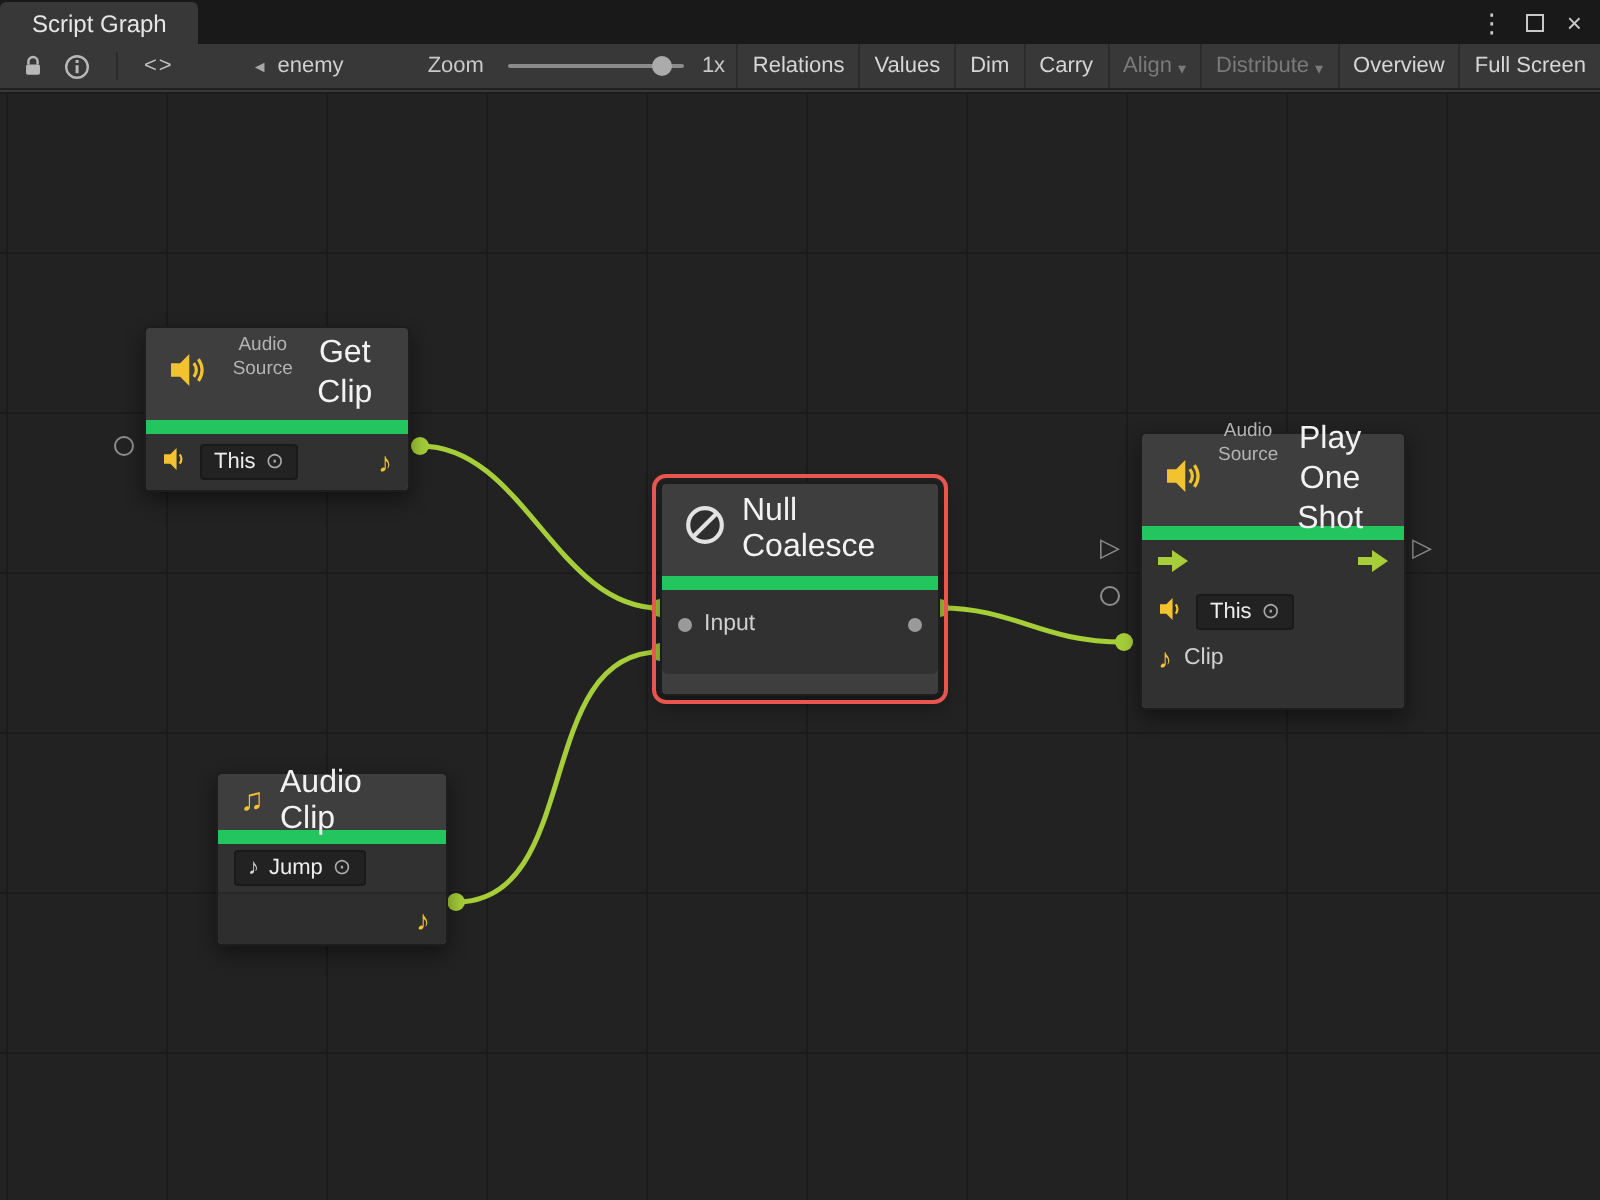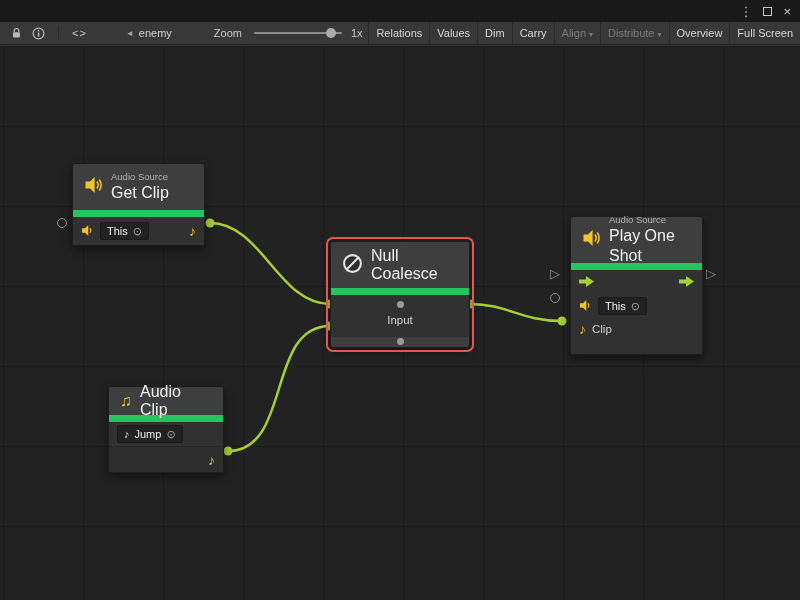--- a/index.html
+++ b/index.html
@@ -49,21 +49,21 @@
               linear-gradient(90deg, #1B1B1B 1px, transparent 1px);
             background-size:80px 80px; background-position:3px 0; }
   .wires { position:absolute; top:0; left:0; width:800px; height:554px;
            pointer-events:none; }
 
   
   .node { position:absolute; background:#3E3E3E; border:1px solid #1D1D1D;
           border-radius:3px; box-shadow:0 4px 10px rgba(0,0,0,.45); }
   .node.selected { outline:2px solid #E8564F; outline-offset:2px; }
   .node-header { display:flex; align-items:center; gap:8px; padding:0 11px; }
-  .hdr-text { display:flex; flex-direction:column; justify-content:center; line-height:1.25; }
+  .hdr-text { display:flex; justify-content:center; line-height:1.25;text-align:center; }
   .node-sub { font-size:9.5px; color:#B3B3B3; }
   .node-title { font-size:16px; color:#F2F2F2; }
   .node-body { background:#313131; border-top:7px solid #22c55e; border-radius:0 0 3px 3px; }
   .row { display:flex; align-items:center; gap:6px; padding:0 8px; }
   .spacer { flex:1; }
   .dropdown { background:#222222; border:1px solid #191919; border-radius:2px;
               color:#EDEDED; font-size:11px; display:inline-flex; align-items:center;
               gap:5px; padding:1px 6px; line-height:14px; }
   .picker { color:#A9A9A9; font-size:11px; }
   .note { color:#F2C230; font-size:14px; line-height:1; }
@@ -74,20 +74,23 @@
             border:1px solid #8E8E8E; }
   .tri { position:absolute; color:#8E8E8E; font-size:13px; line-height:14px; }
   .ctrl-row { justify-content:space-between; }
 </style>
 </head>
 <body>
 
 <div class="window">
 
   <div class="tabbar">
+    <div class="tab">
+      <span>Script Graph</span>
+    </div>
     <div class="win-controls">
       <span class="wc">⋮</span>
       <span class="wc-box"></span>
       <span class="wc">×</span>
     </div>
   </div>
 
   <div class="toolbar">
     <span class="tb-icon">
       <svg width="11" height="12" viewBox="0 0 12 12">
@@ -188,21 +191,21 @@
       <div class="node-header" style="height:46px;">
         <span>
           <svg width="21" height="21" viewBox="0 0 20 20">
               <circle cx="10" cy="10" r="8" fill="rgba(0,0,0,0.25)" stroke="#E2E2E2" stroke-width="2"></circle>
               <line x1="4.6" y1="15.4" x2="15.4" y2="4.6" stroke="#E2E2E2" stroke-width="2"></line>
             </svg>
         </span>
         <span class="node-title">Null Coalesce</span>
       </div>
       <div class="node-body" style="padding:6px 0 14px;">
-        <div class="row" style="height:22px;flex-direction:column;">
+        <div class="row" style="height:22px;">
           <span class="dot"></span>
           <span class="port-label">Input</span>
           <span class="spacer"></span>
           <span class="dot"></span>
         </div>
       </div>
     </div>
 
     <div class="node" style="left:570px; top:170px; width:133px;">
       <div class="node-header" style="height:46px;">

